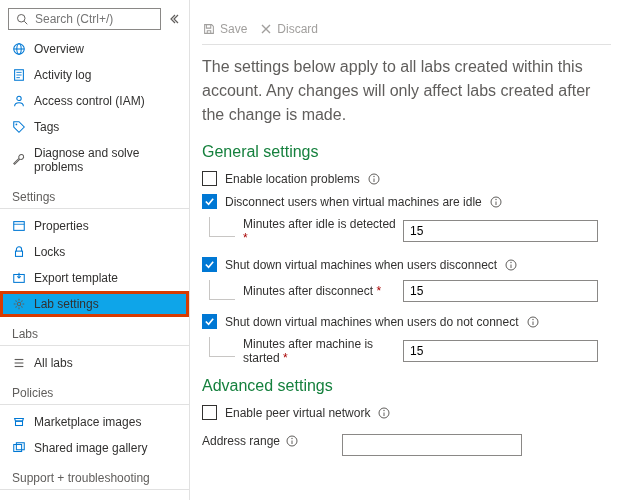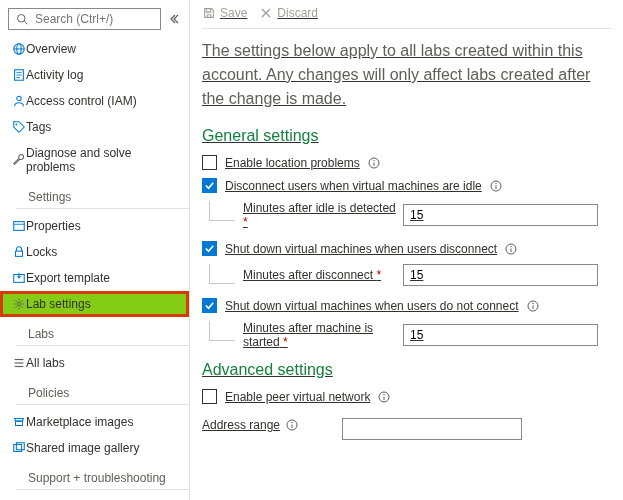--- a/index.html
+++ b/index.html
@@ -3,26 +3,26 @@
 <meta charset="utf-8">
 <style>
 * { box-sizing: border-box; margin: 0; padding: 0; font-family: "Segoe UI", Arial, sans-serif; }
 body { font-size: 12px; color: #323130; background: #fff; }
 .app { display: flex; width: 623px; height: 500px; }
 .sidebar { width: 190px; border-right: 1px solid #e1e1e1; padding: 8px 0; overflow: hidden; }
 .search-row { display: flex; align-items: center; padding: 0 8px 6px 8px; gap: 6px; }
 .search-box { flex: 1; border: 1px solid #8a8886; height: 22px; padding: 0 6px; display: flex; align-items: center; gap: 6px; color: #605e5c; font-size: 12px; }
 .search-box input { border: none; outline: none; font-size: 12px; width: 100%; color: #323130; }
 .collapse { color: #605e5c; }
-.nav-item { display: flex; align-items: center; padding: 6px 12px; cursor: pointer; font-size: 12px; }
-.nav-item.selected { background: #84cc16; }
+.nav-item { display: flex; align-items: center; gap: 8px; padding: 6px 12px; cursor: pointer; font-size: 12px; }
+.nav-item.selected { background: #0ea5e9; }
 .nav-item.highlight { outline: 3px solid #d83b01; outline-offset: -3px; padding-right: 40px;}
-.nav-group { padding: 10px 12px 4px 12px; color: #605e5c; font-size: 12px; border-bottom: 1px solid #e1e1e1; margin-bottom: 4px; margin-left: 16px; }
+.nav-group { padding: 10px 12px 4px 12px; color: #605e5c; font-size: 12px; border-bottom: 1px solid #e1e1e1; margin-bottom: 4px; }
 .icon { width: 14px; height: 14px; display: inline-flex; align-items: center; justify-content: center; flex-shrink:0;}
-.main { flex: 1; padding: 6px 12px; overflow: auto; text-decoration: underline; }
+.main { flex: 1; padding: 22px 12px; overflow: auto; }
 .toolbar { display: flex; gap: 12px; padding-bottom: 8px; border-bottom: 1px solid #e1e1e1; margin-bottom: 10px; }
 .tbtn { display: flex; align-items: center; gap: 4px; color: #a19f9d; font-size: 12px; cursor: pointer; }
 .desc { color: #605e5c; margin-bottom: 16px; line-height: 1.5; font-size: 16px;}
 .section-title { font-weight: 400; font-size: 16px; color: #15803d; margin: 3px 0 10px 0; }
 .chk-row { display: flex; align-items: center; gap: 8px; margin: 8px 0; }
 .chk { width: 15px; height: 15px; border: 1px solid #323130; display: inline-flex; align-items: center; justify-content: center; cursor: pointer; flex-shrink:0;}
 .chk.checked { background: #0078d4; border-color: #0078d4; }
 .chk.checked svg path { stroke: #fff; }
 .info-icon { color: #605e5c; display:inline-flex; }
 .sub-row { display: flex; align-items: center; margin: 6px 0 12px 0; }

